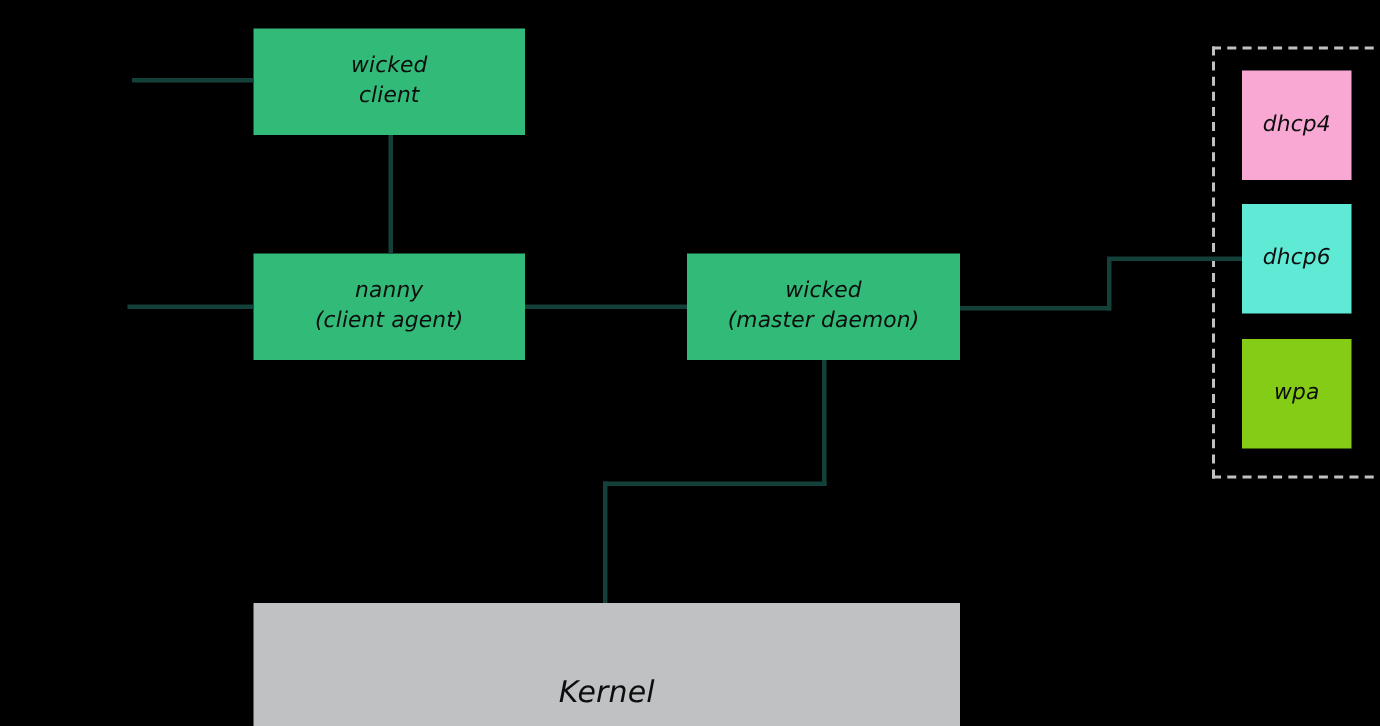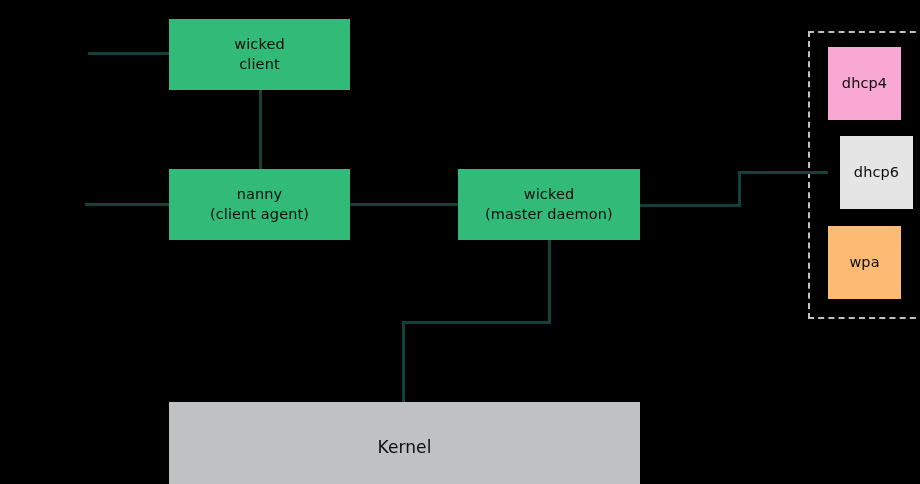--- a/index.html
+++ b/index.html
@@ -20,34 +20,35 @@
     position: absolute;
     box-sizing: border-box;
     display: flex;
     align-items: center;
     justify-content: center;
     text-align: center;
     color: #0d0d0d;
     line-height: 1.32;
     letter-spacing: 0.1px;
     white-space: pre-line;
+    font-style: italic;
   }
   .node-green {
     background: #32ba78;
     font-size: 14.5px;
   }
   .node-gray {
     background: #c0c1c3;
     font-size: 14.5px;
   }
   .node-kernel {
     background: #c0c1c3;
-    font-size: 17px;
+    font-size: 20px;
     align-items: flex-start;
-    padding-top: 34px;
+    padding-top: 46px;
   }
   .group-dashed {
     position: absolute;
     box-sizing: border-box;
     border: 2px dashed #c0c1c3;
     background: transparent;
   }
   .edge {
     position: absolute;
     background: #14403a;
@@ -66,23 +67,23 @@
 client</div>
 
   <div class="node node-green" style="left: 169px; top: 169px; width: 181px; height: 71px; background: rgb(50, 186, 120); color: rgb(13, 13, 13);">nanny
 (client agent)</div>
 
   <div class="node node-green" style="left: 458px; top: 169px; width: 182px; height: 71px; background: rgb(50, 186, 120); color: rgb(13, 13, 13);">wicked
 (master daemon)</div>
 
   <div class="node node-gray" style="left: 828px; top: 47px; width: 73px; height: 73px; background: #f9a8d4; color: rgb(13, 13, 13);">dhcp4</div>
 
-  <div class="node node-gray" style="left: 828px; top: 136px; width: 73px; height: 73px; background: #e5e5e5; color: rgb(13, 13, 13); margin-left: 12px;">dhcp6</div>
+  <div class="node node-gray" style="left: 828px; top: 136px; width: 73px; height: 73px; background: #5eead4; color: rgb(13, 13, 13);">dhcp6</div>
 
-  <div class="node node-gray" style="left: 828px; top: 226px; width: 73px; height: 73px; background: #fdba74; color: rgb(13, 13, 13);">wpa</div>
+  <div class="node node-gray" style="left: 828px; top: 226px; width: 73px; height: 73px; background: #84cc16; color: rgb(13, 13, 13);">wpa</div>
 
   <div class="node node-kernel" style="left: 169px; top: 402px; width: 471px; height: 82px; background: rgb(192, 193, 195); color: rgb(13, 13, 13);">Kernel</div>
 
   <div class="edge edge-h" style="left: 88px; top: 52px; width: 81px; background: rgb(20, 64, 58);"></div>
   <div class="edge edge-v" style="left: 259px; top: 90px; height: 79px; background: rgb(20, 64, 58);"></div>
   <div class="edge edge-h" style="left: 85px; top: 203px; width: 84px; background: rgb(20, 64, 58);"></div>
   <div class="edge edge-h" style="left: 350px; top: 203px; width: 108px; background: rgb(20, 64, 58);"></div>
   <div class="edge edge-h" style="left: 640px; top: 204px; width: 100px; background: rgb(20, 64, 58);"></div>
   <div class="edge edge-v" style="left: 738px; top: 172px; height: 35px; background: rgb(20, 64, 58);"></div>
   <div class="edge edge-h" style="left: 738px; top: 171px; width: 90px; background: rgb(20, 64, 58);"></div>

